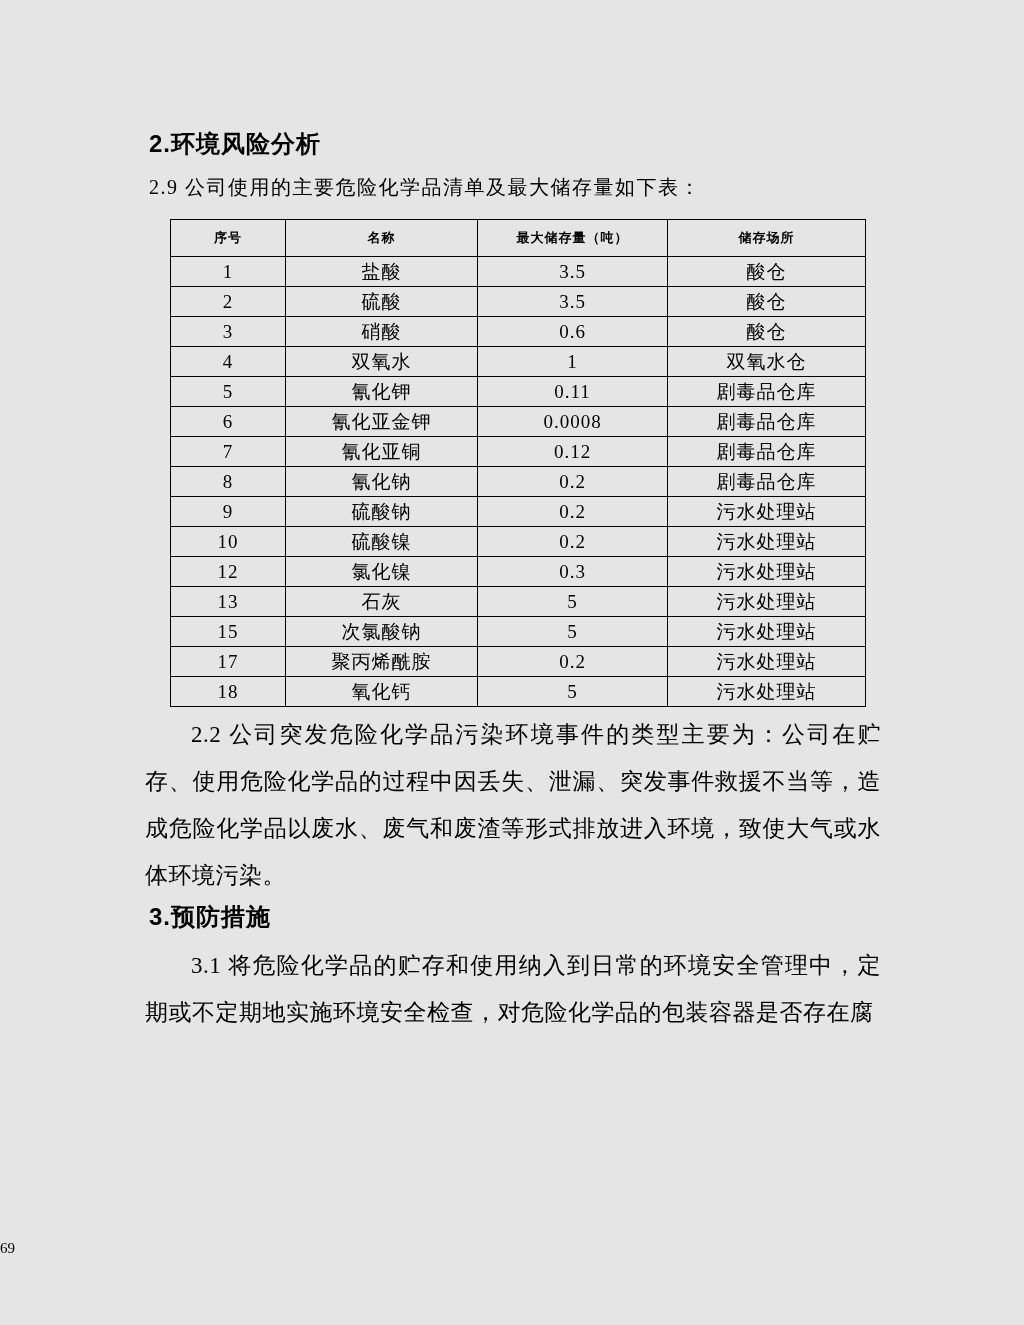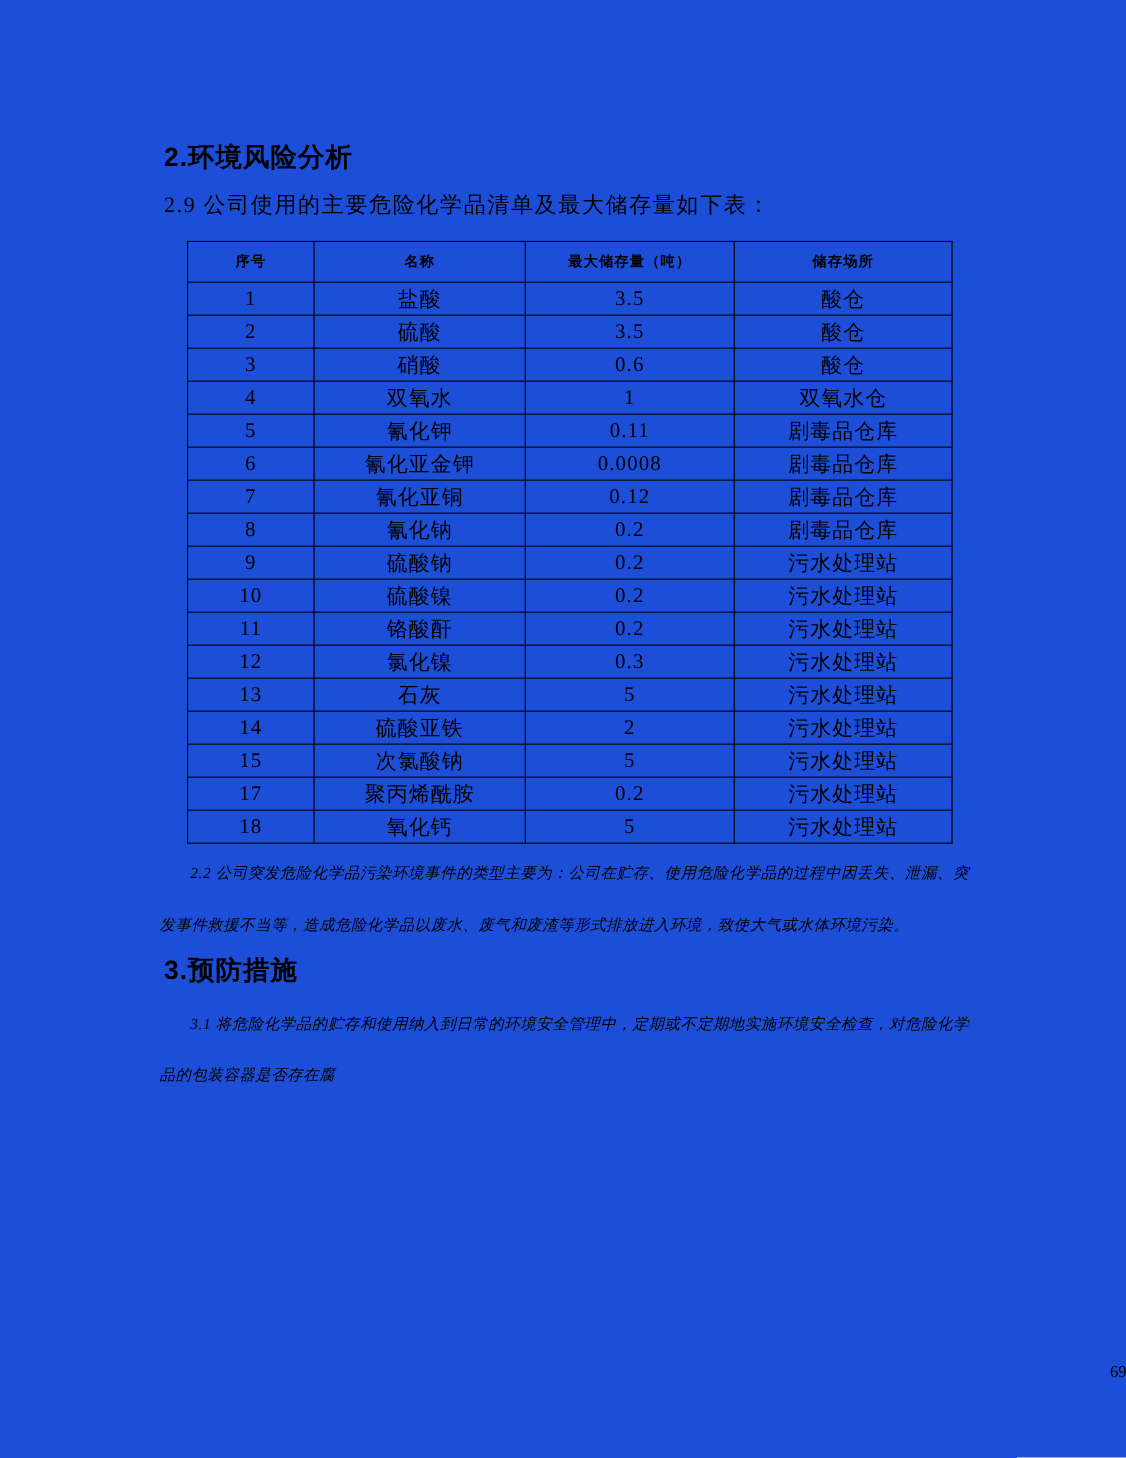--- a/index.html
+++ b/index.html
@@ -1,20 +1,20 @@
 <!DOCTYPE html>
 <html><head>
 <meta charset="utf-8">
 <style>
   html, body { margin: 0; padding: 0; background: #ffffff; }
   .page {
     position: relative;
     width: 1024px;
     height: 1325px;
-    background: #1d4ed8;
+    background: #e5e5e5;
     color: #000000;
     font-family: "Liberation Serif", serif;
     overflow: hidden;
   }
   .content {
     position: absolute;
     left: 145px;
     top: 128px;
     width: 736px;
   }
@@ -53,36 +53,35 @@
     font-weight: bold;
     font-size: 13px;
     letter-spacing: 1px;
   }
   table.chem td {
     height: 29px;
     font-size: 19px;
     letter-spacing: 1px;
   }
   .para {
-    font-size: 14px;
+    font-size: 23px;
     line-height: 47px;
     letter-spacing: 0.5px;
     text-align: justify;
     text-align-last: left;
     text-indent: 2em;
     margin: 4px 0 0 0;
-    font-style: italic;
   }
   .para.p22 { margin-bottom: 2px; }
   .page-number {
     position: absolute;
     left: 0;
     right: 0;
     top: 1240px;
-    text-align: right;
+    text-align: left;
     font-size: 15px;
     font-family: "Liberation Serif", serif;
   }
 </style>
 </head>
 <body>
 
 <div class="page">
   <div class="content">
 
@@ -160,44 +159,32 @@
             <td>0.2</td>
             <td>污水处理站</td>
           </tr>
           <tr>
             <td>10</td>
             <td>硫酸镍</td>
             <td>0.2</td>
             <td>污水处理站</td>
           </tr>
           <tr>
-            <td>11</td>
-            <td>铬酸酐</td>
-            <td>0.2</td>
-            <td>污水处理站</td>
-          </tr>
-          <tr>
             <td>12</td>
             <td>氯化镍</td>
             <td>0.3</td>
             <td>污水处理站</td>
           </tr>
           <tr>
             <td>13</td>
             <td>石灰</td>
             <td>5</td>
             <td>污水处理站</td>
           </tr>
           <tr>
-            <td>14</td>
-            <td>硫酸亚铁</td>
-            <td>2</td>
-            <td>污水处理站</td>
-          </tr>
-          <tr>
             <td>15</td>
             <td>次氯酸钠</td>
             <td>5</td>
             <td>污水处理站</td>
           </tr>
           <tr>
             <td>17</td>
             <td>聚丙烯酰胺</td>
             <td>0.2</td>
             <td>污水处理站</td>

